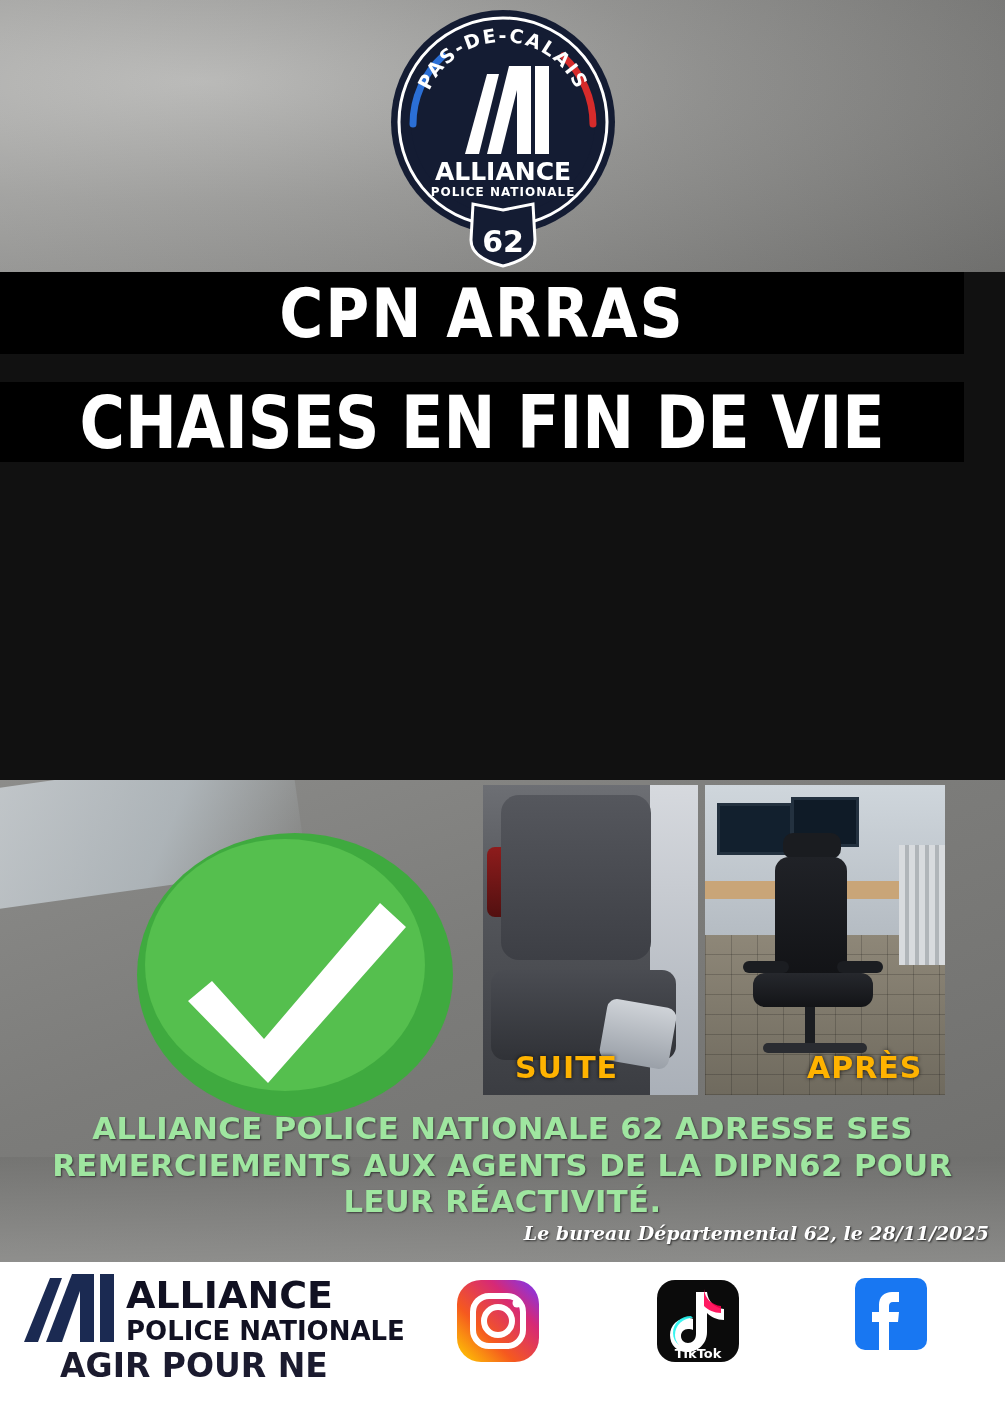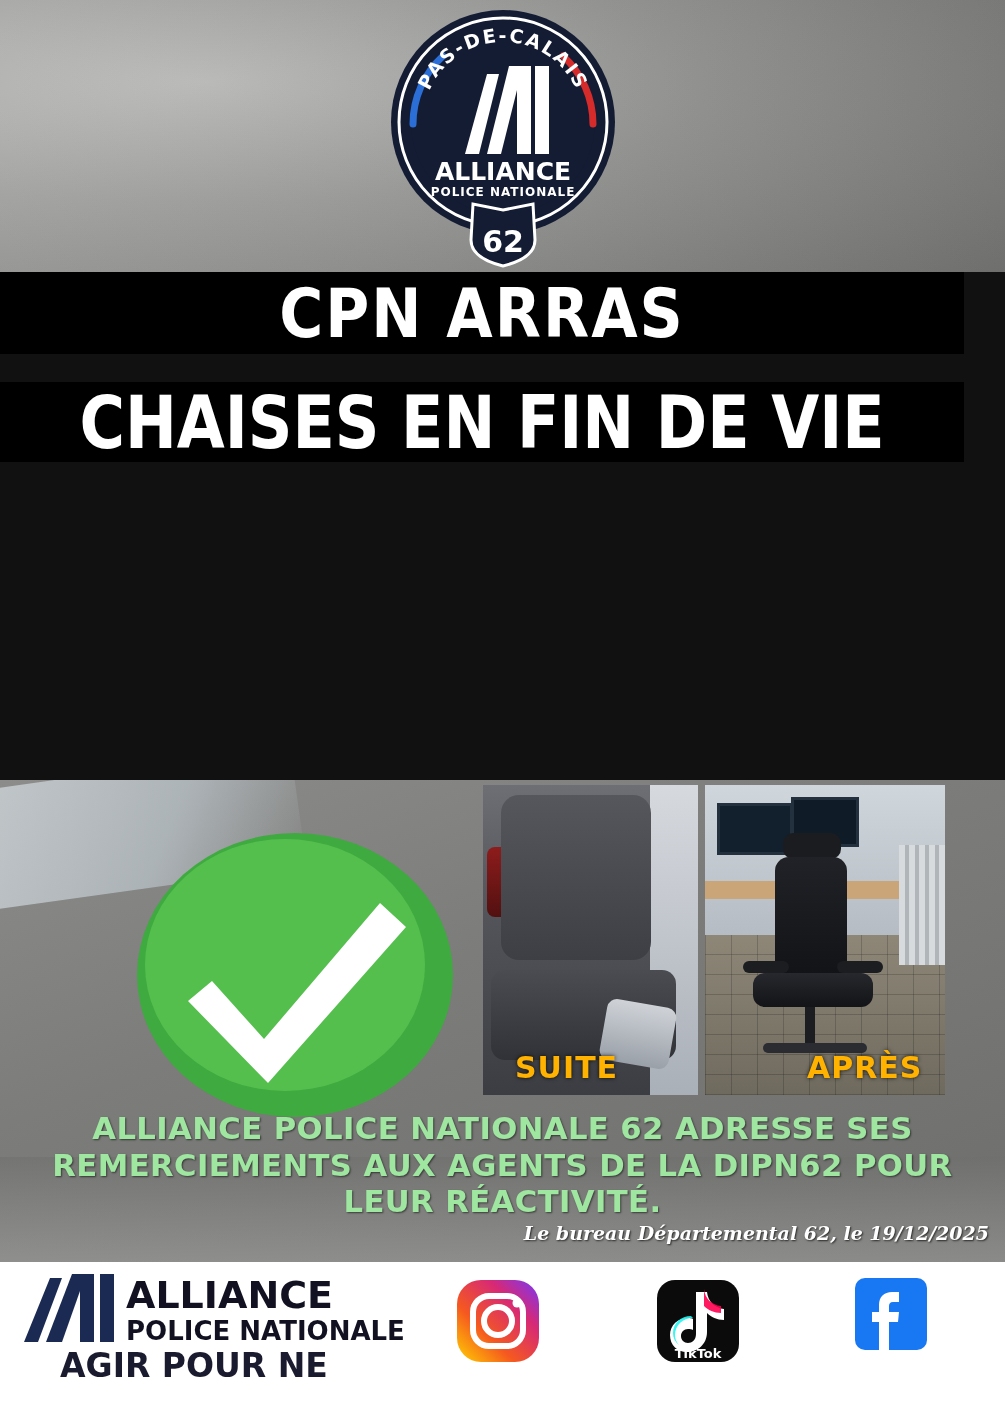--- a/index.html
+++ b/index.html
@@ -294,21 +294,21 @@
 
   <div class="cap cap-avant">SUITE</div>
   <div class="cap cap-apres">APRÈS</div>
 
   <div class="thanks">
     <div>ALLIANCE POLICE NATIONALE 62 ADRESSE SES</div>
     <div>REMERCIEMENTS AUX AGENTS DE LA DIPN62 POUR</div>
     <div>LEUR RÉACTIVITÉ.</div>
   </div>
 
-  <div class="signature">Le bureau Départemental 62, le 19/12/2025</div>
+  <div class="signature">Le bureau Départemental 62, le 28/11/2025</div>
 
   <div class="footer">
     <div class="foot-logo">
       <svg width="390" height="80" viewBox="0 0 390 80">
         <g fill="#1b2a52">
           <path d="M8 72 L34 8 L46 8 L22 72 Z"></path>
           <path d="M30 72 L56 4 L70 4 L46 72 Z"></path>
           <path d="M64 72 L64 4 L78 4 L78 72 Z"></path>
           <path d="M84 72 L84 4 L98 4 L98 72 Z"></path>
         </g>

